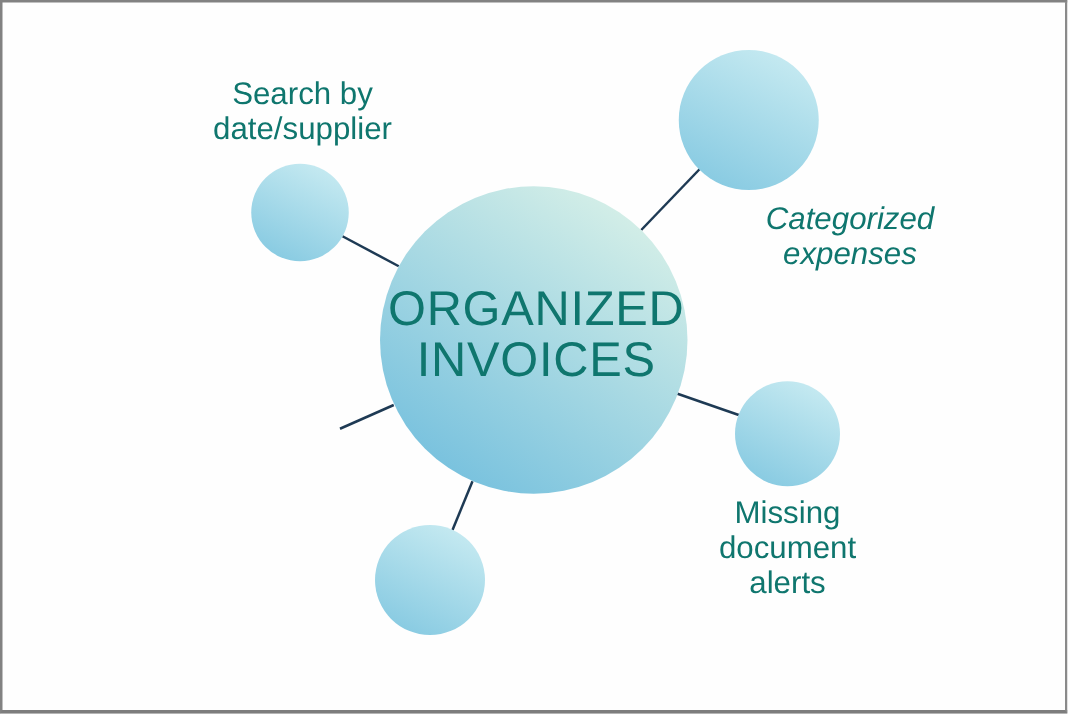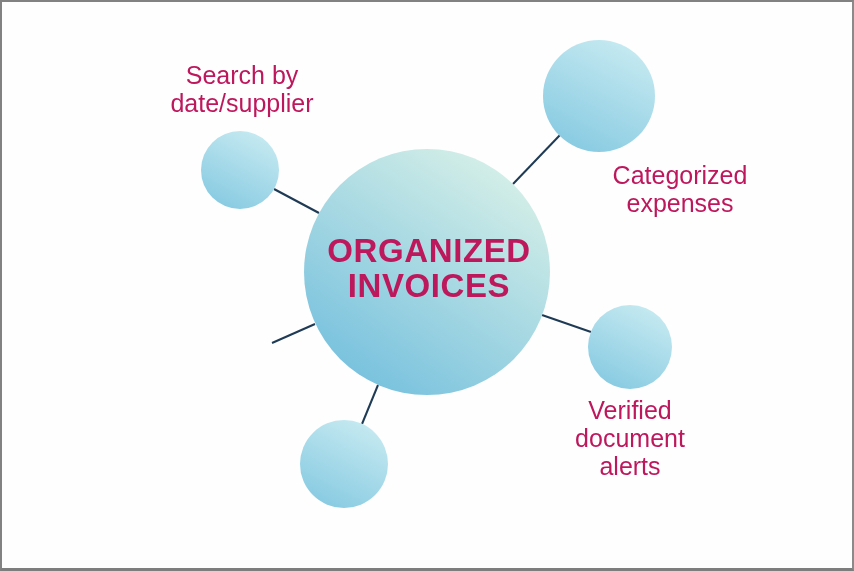--- a/index.html
+++ b/index.html
@@ -16,34 +16,34 @@
     overflow: hidden;
     font-family: "Liberation Sans", sans-serif;
   }
   .frame svg { position: absolute; left: 0; top: 0; }
   .connector { stroke-width: 2; fill: none; }
   .label {
     position: absolute;
     transform: translate(-50%, -50%);
     text-align: center;
     white-space: pre-line;
-    color: #be185d;
+    color: #0f766e;
     font-size: 25px;
     line-height: 1.12;
     font-weight: 500;
   }
   .label-central {
     left: 427px; top: 267px;
-    font-size: 33px;
-    font-weight: 700;
+    font-size: 39px;
+    font-weight: 400;
     letter-spacing: 0.6px;
     line-height: 1.05;
   }
   .label-search      { left: 240px; top: 87px; }
-  .label-categorized { left: 678px; top: 187px; }
+  .label-categorized { left: 678px; top: 187px; font-style: italic; }
   .label-accountant  { left: 186px; top: 336px; }
   .label-verified    { left: 450px; top: 479px; }
   .label-missing     { left: 628px; top: 436px; }
 </style>
 </head>
 <body>
 
 <div class="frame">
 
   <svg width="854" height="571" viewBox="0 0 854 571">
@@ -76,17 +76,17 @@
 INVOICES</div>
 
   <div class="label label-search">Search by
 date/supplier</div>
 
   <div class="label label-categorized">Categorized
 expenses</div>
 
 
 
-  <div class="label label-missing">Verified
+  <div class="label label-missing">Missing
 document
 alerts</div>
 
 </div>
 
 </body></html>

